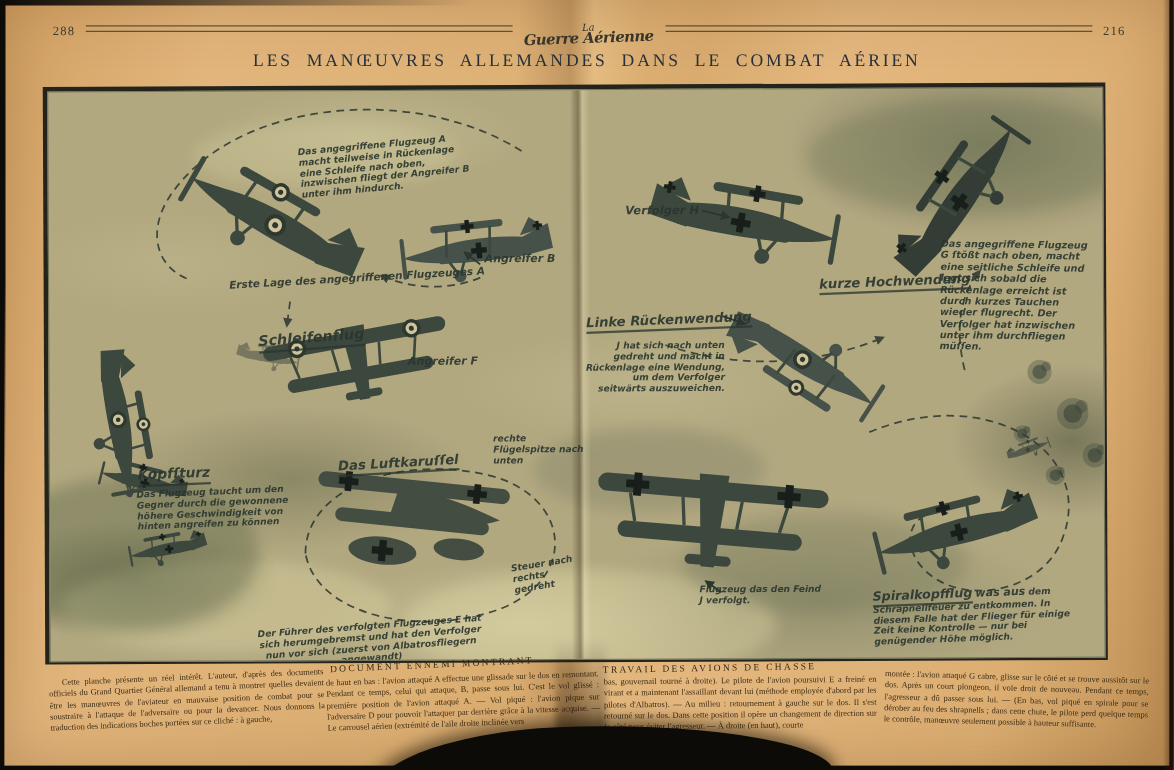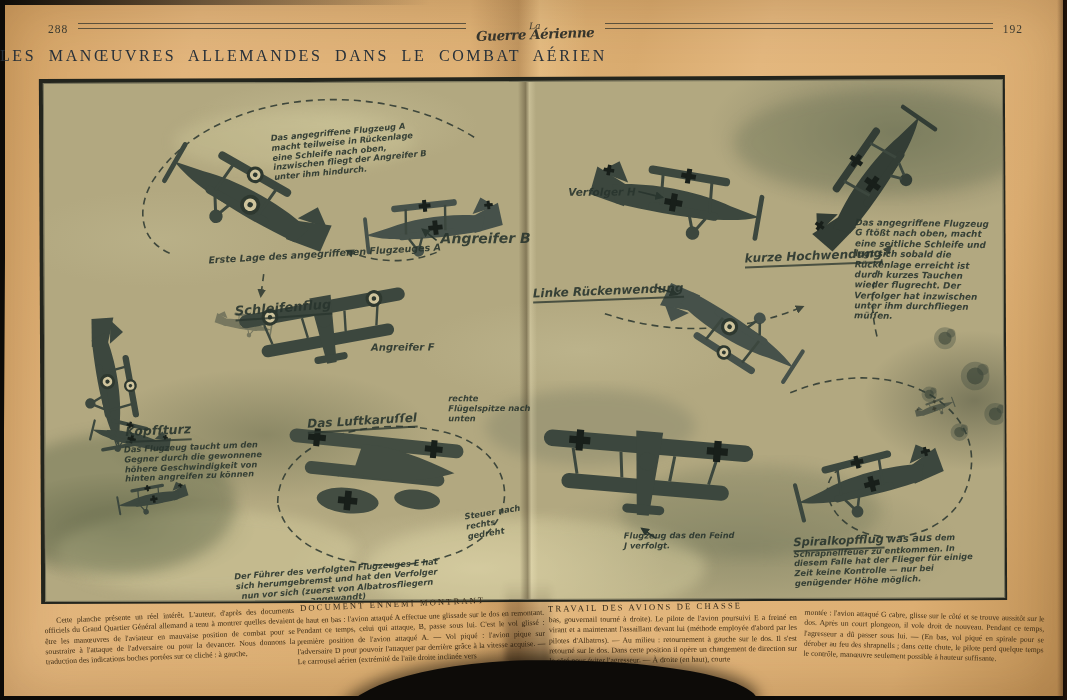--- a/index.html
+++ b/index.html
@@ -27,21 +27,21 @@
     background:linear-gradient(180deg,rgba(40,25,10,.0),rgba(30,18,8,.45) 70%,rgba(15,10,5,.8));
     filter:blur(3px);}
 
   
   .header{position:absolute;top:23px;left:48px;width:975px;display:flex;align-items:flex-start;gap:10px;color:#413e33;}
   .pagenum{font-size:11.5px;letter-spacing:1px;color:#3c3a30;}
   .rule{flex:1;height:4px;border-top:1.1px solid rgba(70,66,52,.85);border-bottom:1.1px solid rgba(70,66,52,.85);}
   .logo{  text-align:center;font-family:"DejaVu Serif",serif;font-style:italic;color:#37352c;line-height:.72;transform:rotate(-2deg);}
   .logo-la{display:block;font-size:9px;margin-bottom:-1px;}
   .logo-main{font-size:13.5px;font-weight:bold;letter-spacing:-.5px;}
-  .title{position:absolute;top:47px;left:0;width:1067px;text-align:left;
+  .title{position:absolute;top:47px;left:0;width:1067px;text-align:center;
     font-size:16px;letter-spacing:2.6px;color:#273039;word-spacing:6px;}
 
   
   .art-frame{position:absolute;left:40px;top:77px;width:966px;height:525px;
     background:#23251d;padding:4px;box-sizing:border-box;transform:rotate(-.25deg);}
   .art{position:relative;width:100%;height:100%;overflow:hidden;border:1px solid #77745c;
     background-color:#b2a880;
     background-image:
       radial-gradient(ellipse 190px 80px at 8% 86%, rgba(74,81,56,.6), transparent 70%),
       radial-gradient(ellipse 240px 95px at 23% 68%, rgba(92,97,69,.45), transparent 70%),
@@ -74,21 +74,21 @@
 <div class="top-edge"></div>
 
 <div class="header">
   <span class="pagenum">288</span>
   <div class="rule"></div>
   <div class="logo">
     <span class="logo-la">La</span>
     <span class="logo-main">Guerre Aérienne</span>
   </div>
   <div class="rule"></div>
-  <span class="pagenum">192</span>
+  <span class="pagenum">216</span>
 </div>
 
 <div class="title">LES MANŒUVRES ALLEMANDES DANS LE COMBAT AÉRIEN</div>
 
 <div class="art-frame">
   <div class="art">
 
     <svg class="overlay" viewBox="0 0 966 525" xmlns="http://www.w3.org/2000/svg">
       <defs>
         <marker id="arr" viewBox="0 0 10 10" refX="8" refY="5" markerWidth="5.5" markerHeight="5.5" orient="auto-start-reverse">
@@ -215,33 +215,34 @@
         <path d="M612,206 L632,213" marker-end="url(#arr)"></path>
         <path d="M610,457 L596,447" marker-end="url(#arr)"></path>
       </g>
     </svg>
 
     <div class="art-fold"></div>
 
     <div class="hand note" style="left:228px;top:44px;width:158px;transform:rotate(-5deg);">Das angegriffene Flugzeug A macht teilweise in Rückenlage eine Schleife nach oben, inzwischen fliegt der Angreifer B unter ihm hindurch.</div>
     <div class="hand lbl" style="left:190px;top:217px;font-size:13px;transform:rotate(-4deg);">Schleifenflug</div>
     <div class="hand note" style="left:130px;top:165px;width:300px;text-align:center;font-size:9.5px;transform:rotate(-3deg);">Erste Lage des angegriffenen Flugzeuges A</div>
-    <div class="hand" style="left:396px;top:148px;font-size:14px;">Angreifer B</div>
-    <div class="hand" style="left:326px;top:259px;font-size:10px;">Angreifer F</div>
+    <div class="hand" style="left:396px;top:148px;font-size:10px;">Angreifer B</div>
+    <div class="hand" style="left:326px;top:241px;font-size:10px;">Angreifer F</div>
     <div class="hand lbl" style="left:80px;top:340px;font-size:12.5px;transform:rotate(-2deg);">Kopfſturz</div>
     <div class="hand note" style="left:79px;top:359px;width:152px;transform:rotate(-2deg);">Das Flugzeug taucht um den Gegner durch die gewonnene höhere Geschwindigkeit von hinten angreifen zu können</div>
     <div class="hand lbl" style="left:262px;top:331px;font-size:12px;transform:rotate(-3deg);">Das Luftkaruſſel</div>
     <div class="hand note" style="left:403px;top:312px;width:88px;">rechte Flügelspitze nach unten</div>
     <div class="hand note" style="left:420px;top:425px;width:66px;transform:rotate(-9deg);">Steuer nach rechts gedreht</div>
     <div class="hand note" style="left:182px;top:482px;width:218px;text-align:center;transform:rotate(-4deg);">Der Führer des verfolgten Flugzeuges E hat sich herumgebremst und hat den Verfolger nun vor sich (zuerst von Albatrosfliegern angewandt)</div>
     <div class="hand" style="left:524px;top:104px;font-size:10.5px;">Verfolger H</div>
     <div class="hand lbl" style="left:700px;top:168px;font-size:12px;transform:rotate(-2deg);">kurze Hochwendung</div>
     <div class="hand note" style="left:810px;top:138px;width:142px;font-size:8.8px;transform:rotate(1deg);">Das angegriffene Flugzeug G ſtößt nach oben, macht eine seitliche Schleife und legt sich sobald die Rückenlage erreicht ist durch kurzes Tauchen wieder flugrecht. Der Verfolger hat inzwischen unter ihm durchfliegen müſſen.</div>
     <div class="hand lbl" style="left:488px;top:202px;font-size:12px;transform:rotate(-2deg);">Linke Rückenwendung</div>
-    <div class="hand note" style="left:578px;top:450px;width:112px;">Flugzeug das den Feind J verfolgt.</div>
+    <div class="hand note" style="left:486px;top:228px;width:128px;text-align:right;">J hat sich nach unten gedreht und macht in Rückenlage eine Wendung, um dem Verfolger seitwärts auszuweichen.</div>
+    <div class="hand note" style="left:590px;top:450px;width:112px;">Flugzeug das den Feind J verfolgt.</div>
     <div class="hand note" style="left:748px;top:452px;width:192px;transform:rotate(-2deg);">
       <span class="lbl" style="font-size:11.5px;">Spiralkopfflug</span>
       <span style="font-size:10px;">was aus</span>
       <span>dem Schrapnellfeuer zu entkommen. In diesem Falle hat der Flieger für einige Zeit keine Kontrolle — nur bei genügender Höhe möglich.</span>
     </div>
   </div>
 </div>
 
 <div class="cap" style="left:45px;top:611px;width:250px;text-indent:12px;transform:rotate(-2.4deg);">Cette planche présente un réel intérêt. L'auteur, d'après des documents officiels du Grand Quartier Général allemand a tenu à montrer quelles devaient être les manœuvres de l'aviateur en mauvaise position de combat pour se soustraire à l'attaque de l'adversaire ou pour la devancer. Nous donnons la traduction des indications boches portées sur ce cliché : à gauche,</div>
 

